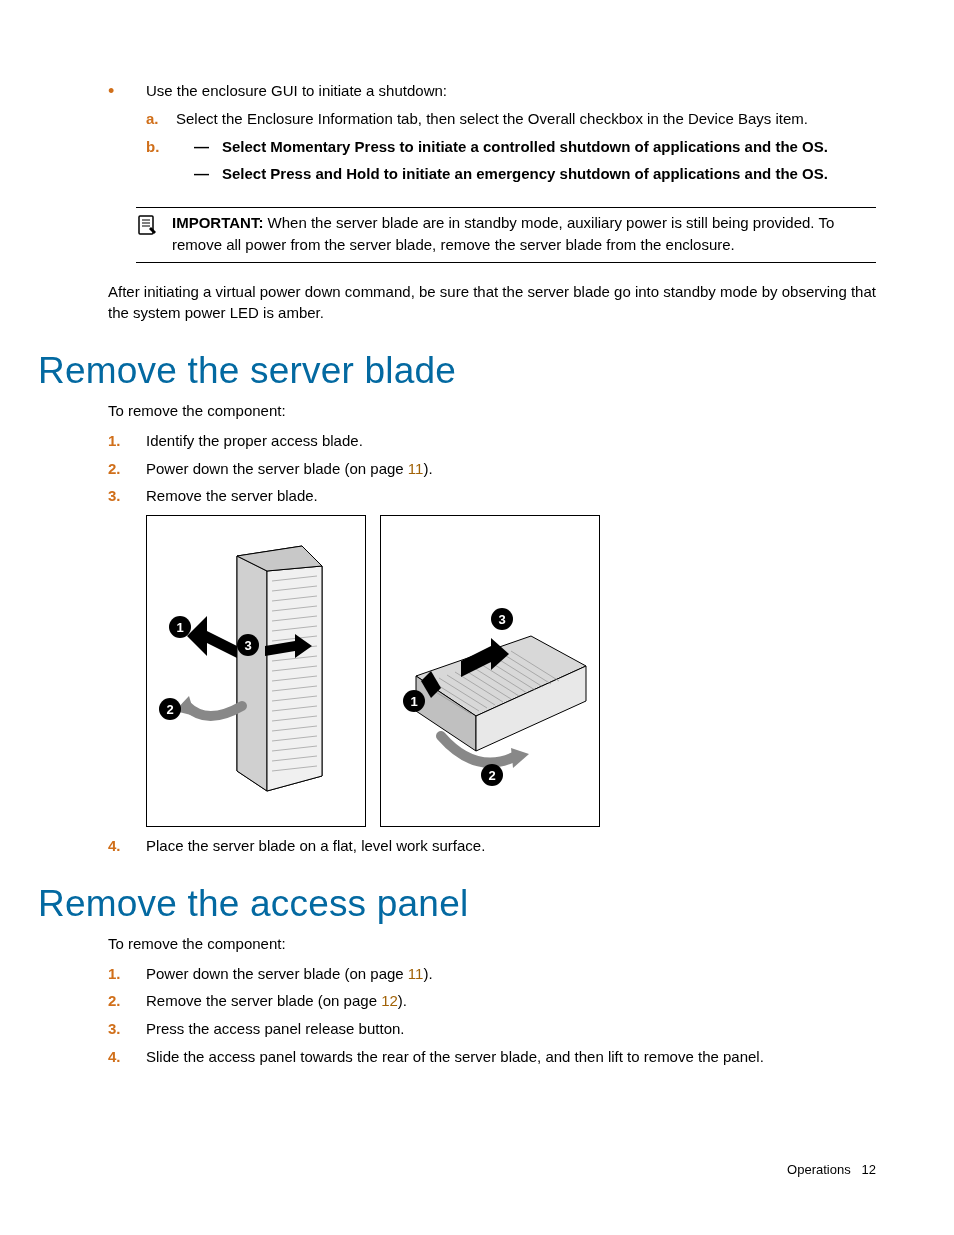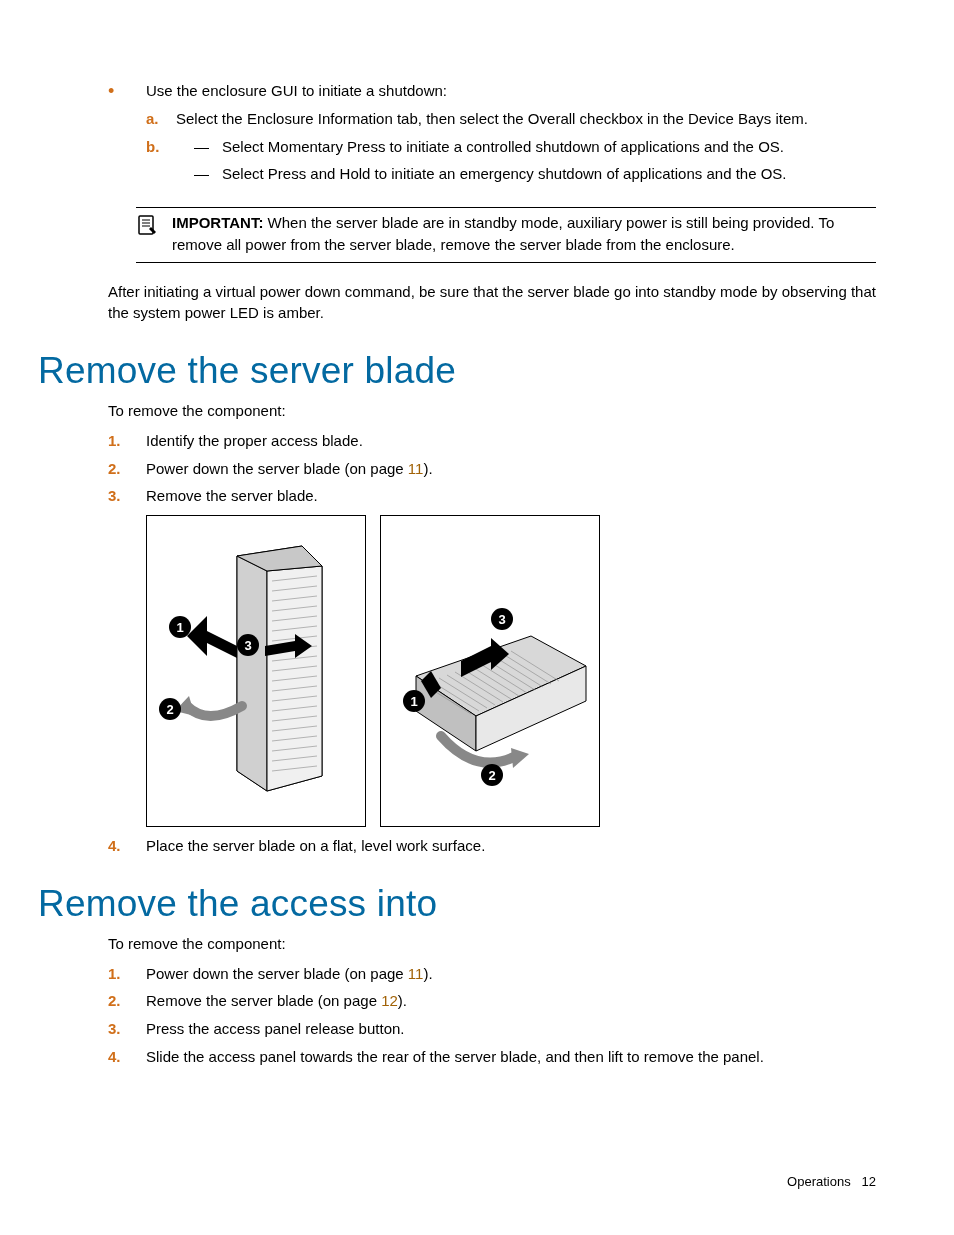--- a/index.html
+++ b/index.html
@@ -57,20 +57,21 @@
   .dash-list {
     list-style: none;
     margin: 6px 0 0 18px;
     padding: 0;
   }
   .dash-list > li {
     position: relative;
     padding-left: 28px;
     margin-bottom: 6px;
     line-height: 1.45;
+    font-weight: bold;
   }
   .dash-list > li::before {
     content: "—";
     position: absolute;
     left: 0;
   }
   .note-block {
     display: flex;
     margin: 22px 0 0 98px;
     border-top: 1px solid #000;
@@ -147,21 +148,21 @@
     color: #fff;
     border-radius: 50%;
     font-size: 13px;
     font-weight: bold;
     display: flex;
     align-items: center;
     justify-content: center;
   }
   .footer {
     position: absolute;
-    bottom: 46px;
+    bottom: 58px;
     right: 78px;
     font-size: 13px;
   }
 </style>
 </head>
 <body>
 
 <div class="page">
 
   <ul class="bullet-list">
@@ -279,21 +280,21 @@
       <div class="callout" style="left:110px; top:92px">3</div>
       <div class="callout" style="left:22px; top:174px">1</div>
       <div class="callout" style="left:100px; top:248px">2</div>
     </div>
   </div>
 
   <ol class="num-list">
     <li><span class="num-marker">4.</span><span>Place the server blade on a flat, level work surface.</span></li>
   </ol>
 
-  <h2 class="section">Remove the access into</h2>
+  <h2 class="section">Remove the access panel</h2>
   <p class="intro">To remove the component:</p>
 
   <ol class="num-list">
     <li><span class="num-marker">1.</span><span>Power down the server blade (on page </span><span class="link">11</span><span>).</span></li>
     <li><span class="num-marker">2.</span><span>Remove the server blade (on page </span><span class="link">12</span><span>).</span></li>
     <li><span class="num-marker">3.</span><span>Press the access panel release button.</span></li>
     <li><span class="num-marker">4.</span><span>Slide the access panel towards the rear of the server blade, and then lift to remove the panel.</span></li>
   </ol>
 
 </div>

